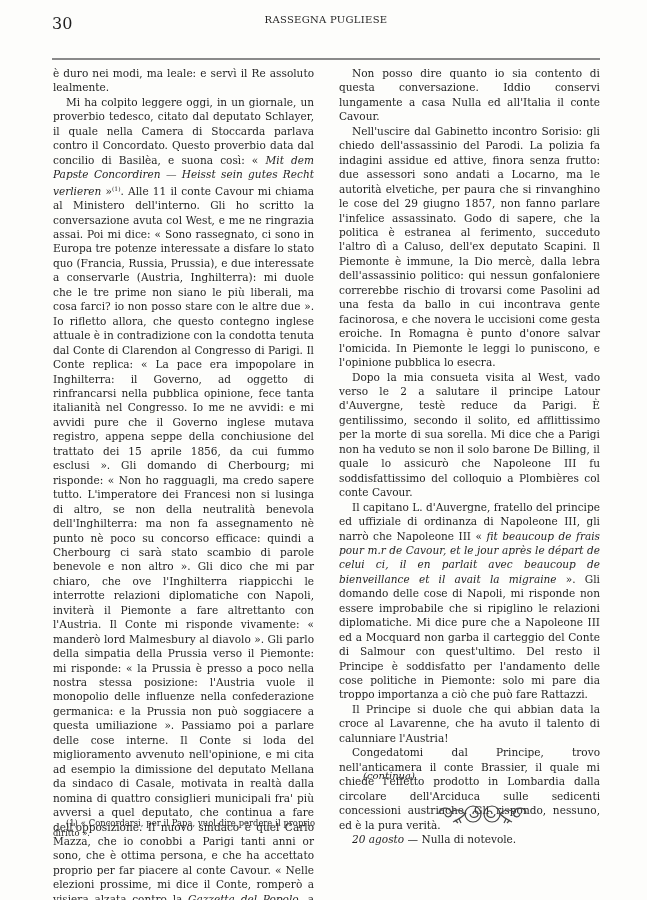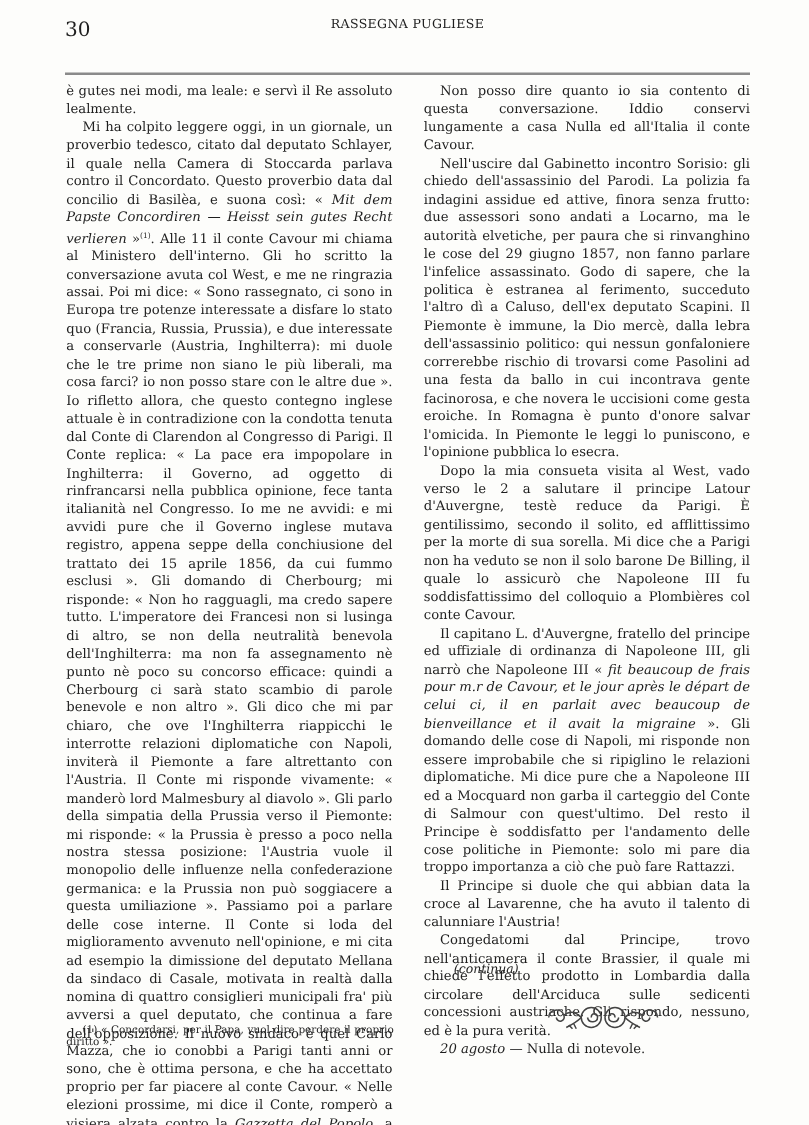--- a/index.html
+++ b/index.html
@@ -27,21 +27,21 @@
 </head>
 <body>
 
 <div class="header">
   <span class="page-number">30</span>
   <span class="running-title">RASSEGNA PUGLIESE</span>
 </div>
 <div class="header-rule"></div>
 
 <div class="column col-left">
-  <p class="cont">è gutes nei modi, ma leale: e servì il Re assoluto lealmente.</p>
+  <p class="cont">è duro nei modi, ma leale: e servì il Re assoluto lealmente.</p>
   <p class="indent"><span>Mi ha colpito leggere oggi, in un giornale, un proverbio tedesco, citato dal deputato Schlayer, il quale nella Camera di Stoccarda parlava contro il Concordato. Questo proverbio data dal concilio di Basilèa, e suona così: « </span><i>Mit dem Papste Concordiren — Heisst sein gutes Recht verlieren</i><span> »</span><sup>(1)</sup><span>. Alle 11 il conte Cavour mi chiama al Ministero dell'interno. Gli ho scritto la conversazione avuta col West, e me ne ringrazia assai. Poi mi dice: « Sono rassegnato, ci sono in Europa tre potenze interessate a disfare lo stato quo (Francia, Russia, Prussia), e due interessate a conservarle (Austria, Inghilterra): mi duole che le tre prime non siano le più liberali, ma cosa farci? io non posso stare con le altre due ». Io rifletto allora, che questo contegno inglese attuale è in contradizione con la condotta tenuta dal Conte di Clarendon al Congresso di Parigi. Il Conte replica: « La pace era impopolare in Inghilterra: il Governo, ad oggetto di rinfrancarsi nella pubblica opinione, fece tanta italianità nel Congresso. Io me ne avvidi: e mi avvidi pure che il Governo inglese mutava registro, appena seppe della conchiusione del trattato dei 15 aprile 1856, da cui fummo esclusi ». Gli domando di Cherbourg; mi risponde: « Non ho ragguagli, ma credo sapere tutto. L'imperatore dei Francesi non si lusinga di altro, se non della neutralità benevola dell'Inghilterra: ma non fa assegnamento nè punto nè poco su concorso efficace: quindi a Cherbourg ci sarà stato scambio di parole benevole e non altro ». Gli dico che mi par chiaro, che ove l'Inghilterra riappicchi le interrotte relazioni diplomatiche con Napoli, inviterà il Piemonte a fare altrettanto con l'Austria. Il Conte mi risponde vivamente: « manderò lord Malmesbury al diavolo ». Gli parlo della simpatia della Prussia verso il Piemonte: mi risponde: « la Prussia è presso a poco nella nostra stessa posizione: l'Austria vuole il monopolio delle influenze nella confederazione germanica: e la Prussia non può soggiacere a questa umiliazione ». Passiamo poi a parlare delle cose interne. Il Conte si loda del miglioramento avvenuto nell'opinione, e mi cita ad esempio la dimissione del deputato Mellana da sindaco di Casale, motivata in realtà dalla nomina di quattro consiglieri municipali fra' più avversi a quel deputato, che continua a fare dell'opposizione. Il nuovo sindaco è quel Carlo Mazza, che io conobbi a Parigi tanti anni or sono, che è ottima persona, e che ha accettato proprio per far piacere al conte Cavour. « Nelle elezioni prossime, mi dice il Conte, romperò a visiera alzata contro la </span><i>Gazzetta del Popolo</i><span>, a nome della morale pubblica ».</span></p>
 </div>
 
 <div class="column col-right">
   <p class="indent">Non posso dire quanto io sia contento di questa conversazione. Iddio conservi lungamente a casa Nulla ed all'Italia il conte Cavour.</p>
   <p class="indent">Nell'uscire dal Gabinetto incontro Sorisio: gli chiedo dell'assassinio del Parodi. La polizia fa indagini assidue ed attive, finora senza frutto: due assessori sono andati a Locarno, ma le autorità elvetiche, per paura che si rinvanghino le cose del 29 giugno 1857, non fanno parlare l'infelice assassinato. Godo di sapere, che la politica è estranea al ferimento, succeduto l'altro dì a Caluso, dell'ex deputato Scapini. Il Piemonte è immune, la Dio mercè, dalla lebra dell'assassinio politico: qui nessun gonfaloniere correrebbe rischio di trovarsi come Pasolini ad una festa da ballo in cui incontrava gente facinorosa, e che novera le uccisioni come gesta eroiche. In Romagna è punto d'onore salvar l'omicida. In Piemonte le leggi lo puniscono, e l'opinione pubblica lo esecra.</p>
   <p class="indent">Dopo la mia consueta visita al West, vado verso le 2 a salutare il principe Latour d'Auvergne, testè reduce da Parigi. È gentilissimo, secondo il solito, ed afflittissimo per la morte di sua sorella. Mi dice che a Parigi non ha veduto se non il solo barone De Billing, il quale lo assicurò che Napoleone III fu soddisfattissimo del colloquio a Plombières col conte Cavour.</p>
   <p class="indent"><span>Il capitano L. d'Auvergne, fratello del principe ed uffiziale di ordinanza di Napoleone III, gli narrò che Napoleone III « </span><i>fit beaucoup de frais pour m.r de Cavour, et le jour après le départ de celui ci, il en parlait avec beaucoup de bienveillance et il avait la migraine</i><span> ». Gli domando delle cose di Napoli, mi risponde non essere improbabile che si ripiglino le relazioni diplomatiche. Mi dice pure che a Napoleone III ed a Mocquard non garba il carteggio del Conte di Salmour con quest'ultimo. Del resto il Principe è soddisfatto per l'andamento delle cose politiche in Piemonte: solo mi pare dia troppo importanza a ciò che può fare Rattazzi.</span></p>
   <p class="indent">Il Principe si duole che qui abbian data la croce al Lavarenne, che ha avuto il talento di calunniare l'Austria!</p>
   <p class="indent">Congedatomi dal Principe, trovo nell'anticamera il conte Brassier, il quale mi chiede l'effetto prodotto in Lombardia dalla circolare dell'Arciduca sulle sedicenti concessioni austriache. Gli rispondo, nessuno, ed è la pura verità.</p>

